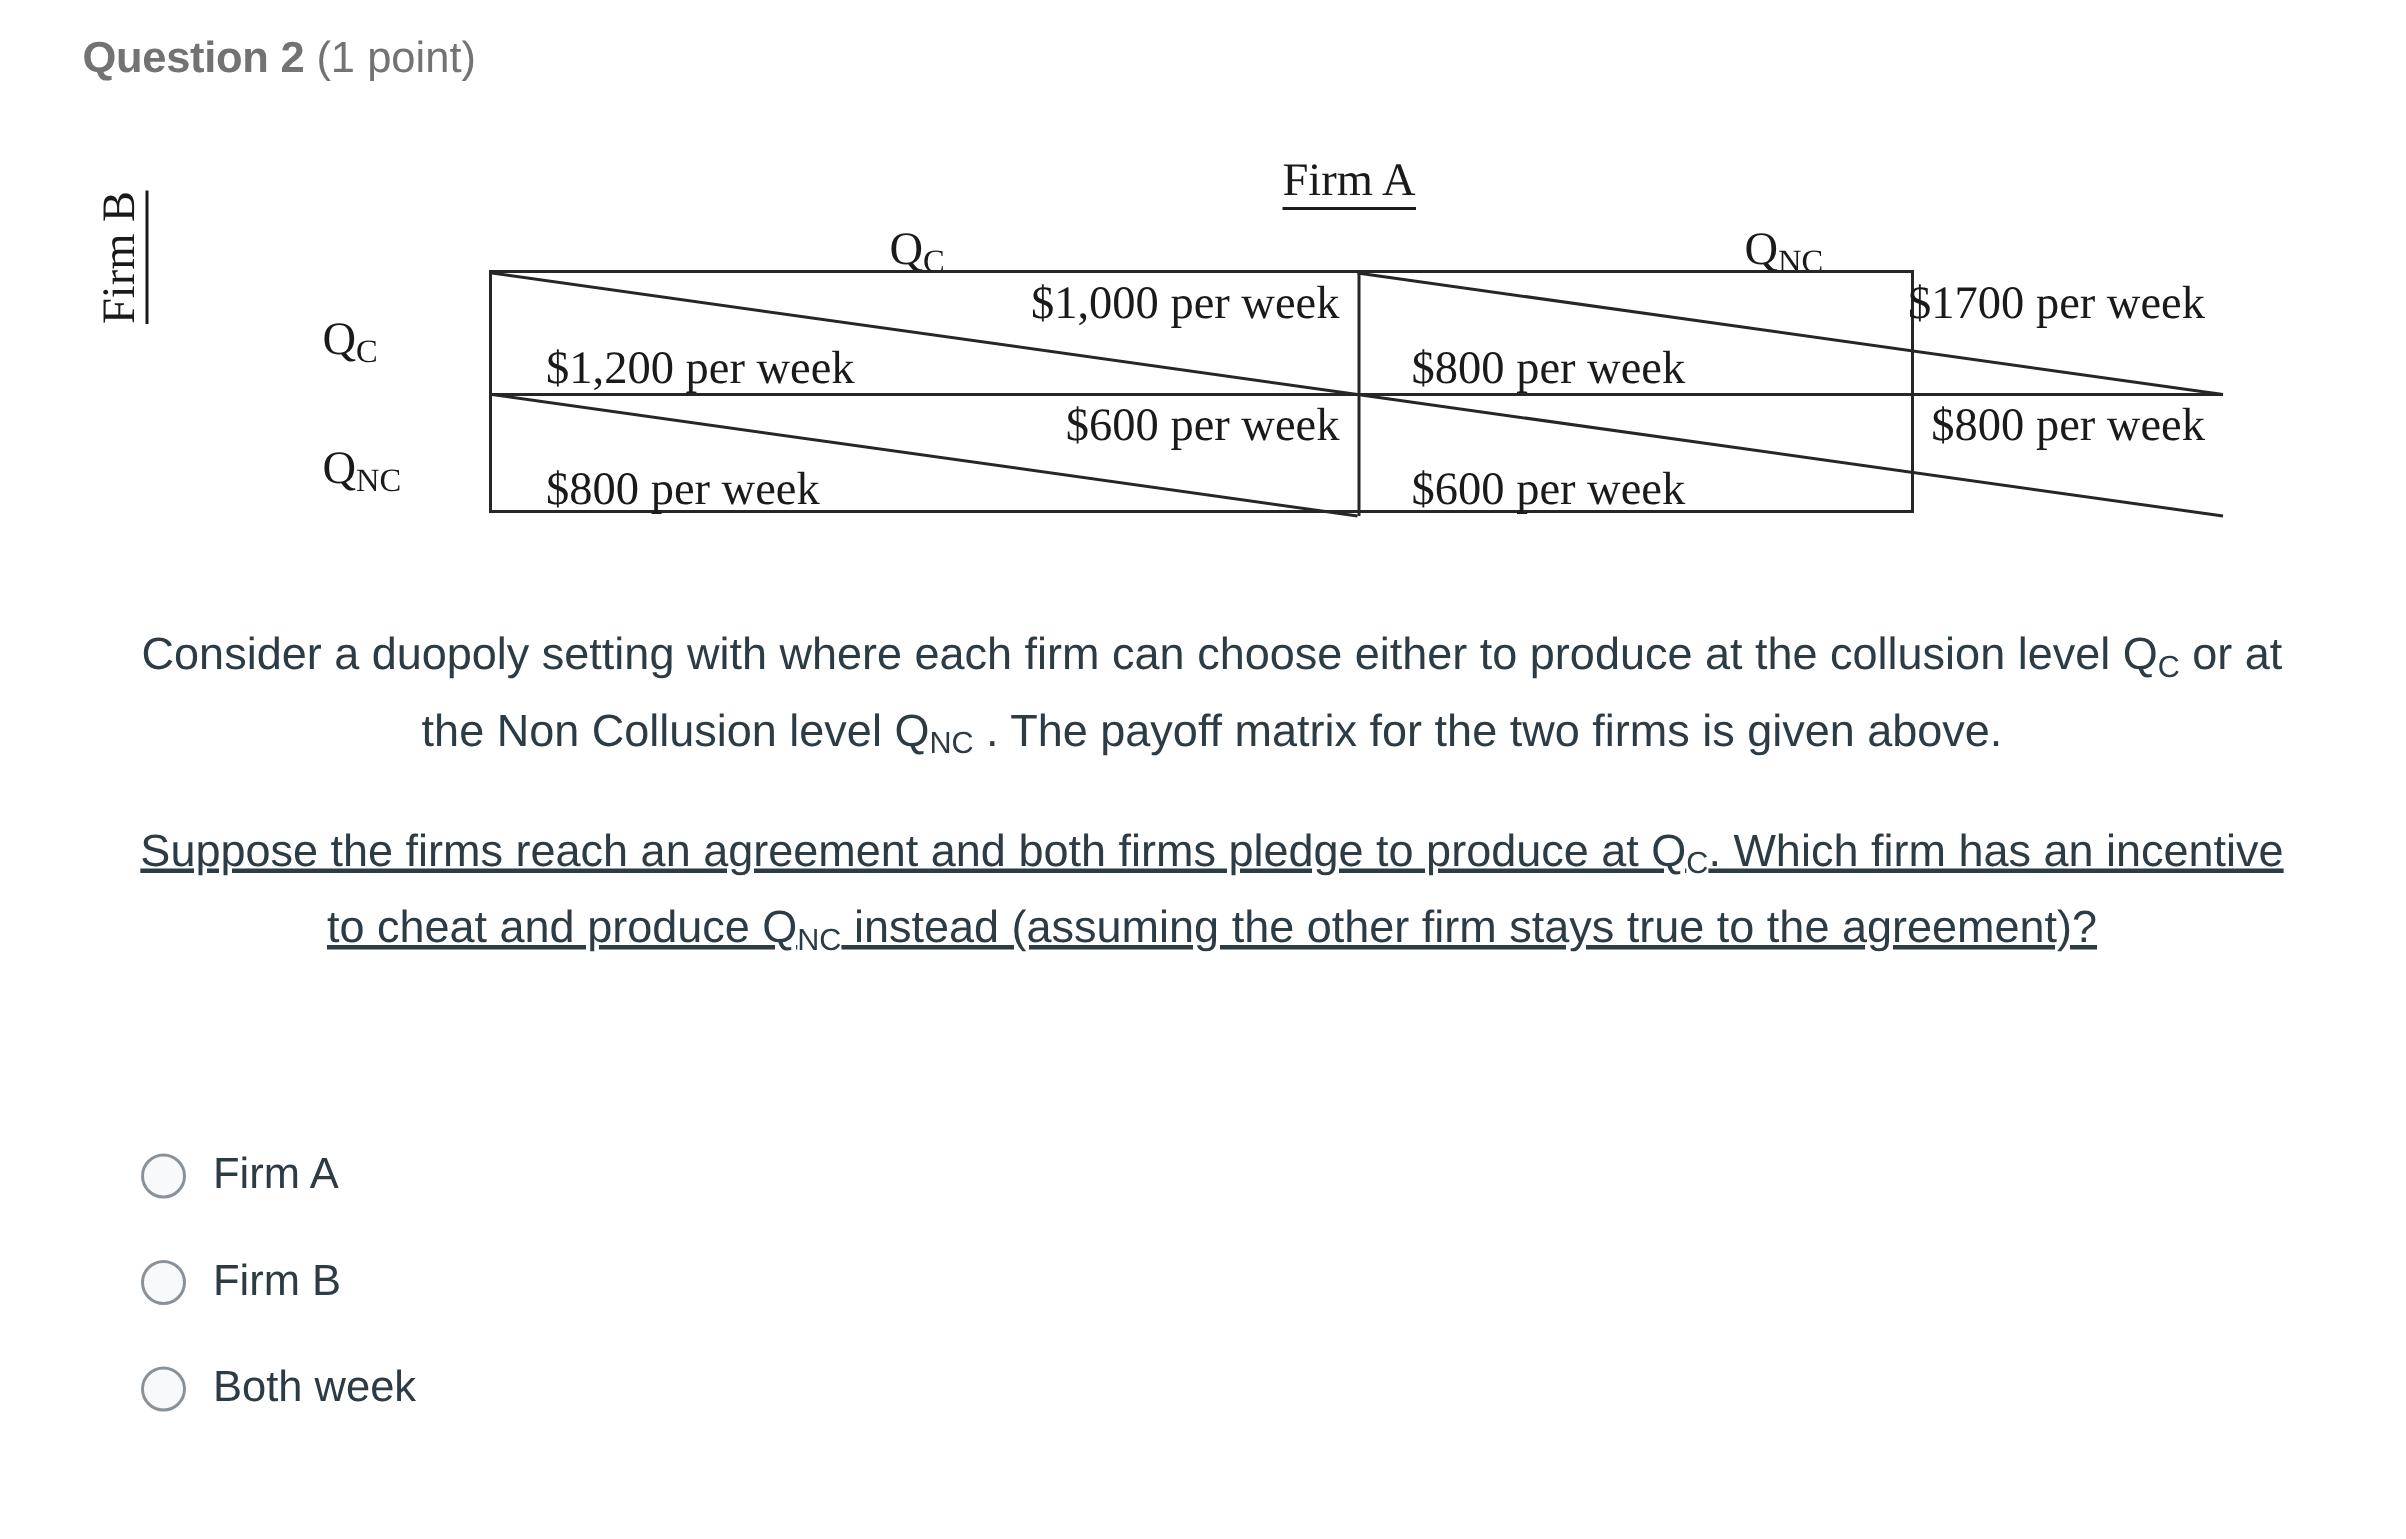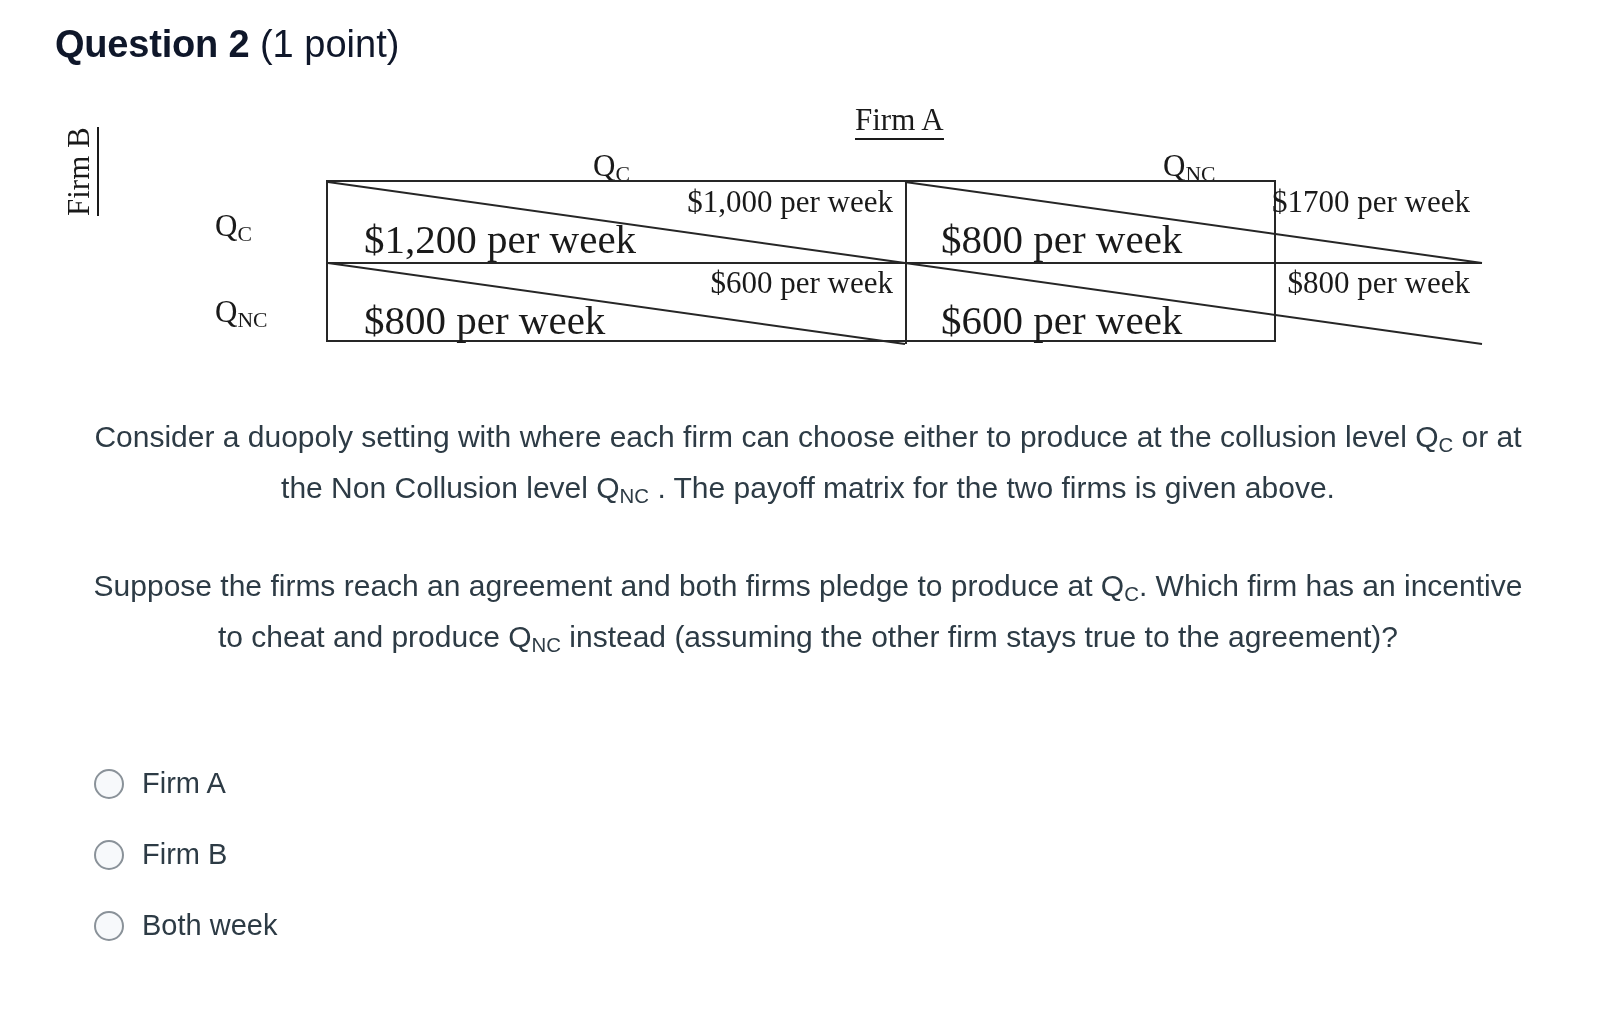--- a/index.html
+++ b/index.html
@@ -15,23 +15,23 @@
     overflow: hidden;
     font-family: "Liberation Sans", sans-serif;
     color: #2d3b45;
   }
 
   
   .question-header {
     position: absolute;
     left: 55px;
     top: 22px;
-    font-size: 38px;
+    font-size: 29px;
     line-height: 1.2;
-    color: #0f172a;
+    color: #737373;
     white-space: nowrap;
   }
   .question-header .q-title {
     font-weight: bold;
     letter-spacing: -0.2px;
   }
   .question-header .q-points {
     font-weight: normal;
   }
 
@@ -139,21 +139,21 @@
     right: 12px;
     top: 4px;
     font-size: 31px;
     white-space: nowrap;
     line-height: 1;
   }
   .payoff-bottom {
     position: absolute;
     left: 36px;
     bottom: 3px;
-    font-size: 41px;
+    font-size: 31px;
     white-space: nowrap;
     line-height: 1;
   }
 
   sub.sm {
     font-size: 0.70em;
     vertical-align: baseline;
     position: relative;
     top: 0.22em;
   }
@@ -164,21 +164,21 @@
     left: 88px;
     width: 1440px;
     font-family: "Liberation Sans Narrow", "Liberation Sans", sans-serif;
     font-size: 30px;
     line-height: 47px;
     color: #2d3b45;
     font-stretch: condensed;
     text-align: center;
   }
   .para-1 { top: 413px; }
-  .para-2 { top: 562px; }
+  .para-2 { top: 544px; text-decoration: underline; }
 
   .body-text sub.bsub {
     font-size: 0.68em;
     vertical-align: baseline;
     position: relative;
     top: 0.24em;
   }
 
   
   .answers {

